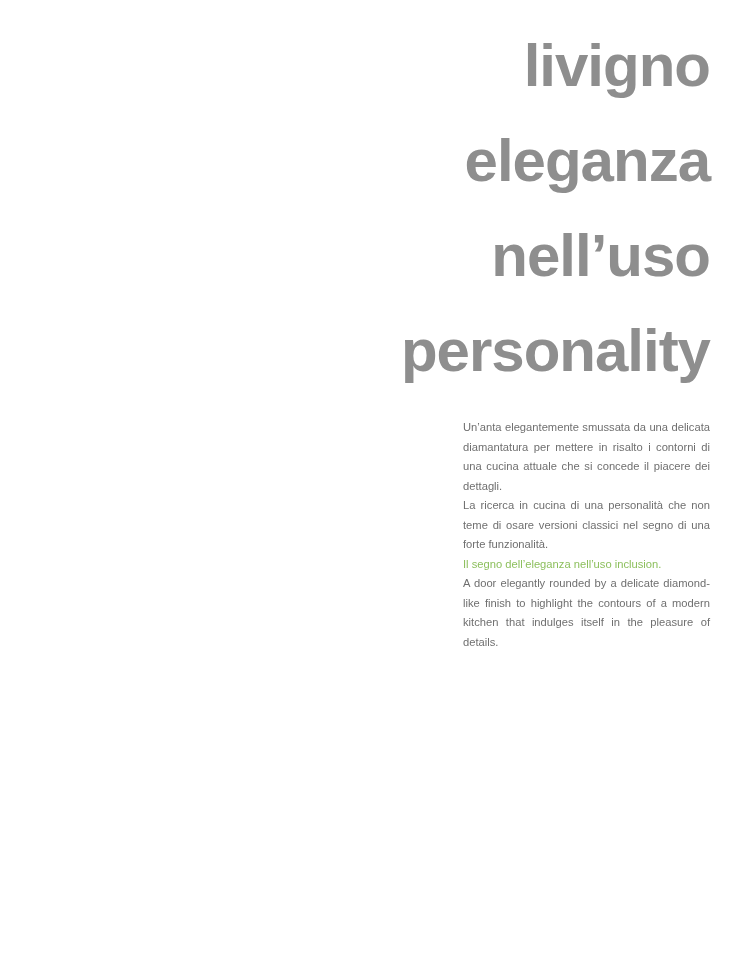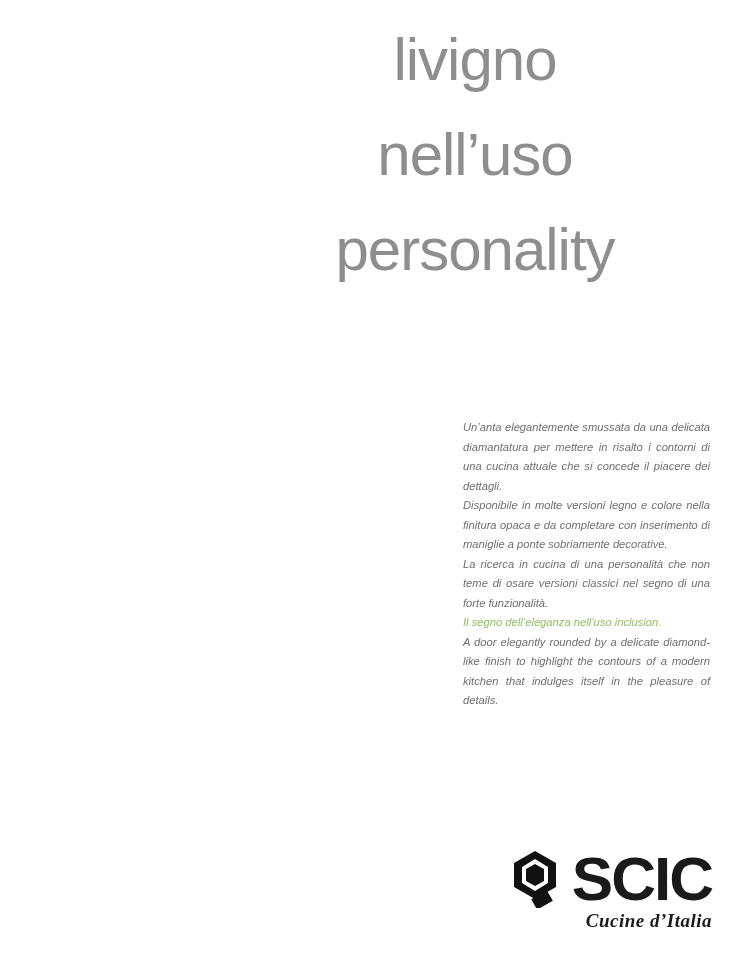--- a/index.html
+++ b/index.html
@@ -17,26 +17,26 @@
 
   .page {
     position: absolute;
     inset: 0;
     background: #ffffff;
   }
 
   
   .headline {
     position: absolute;
-    top: 12px;
+    top: 18px;
     right: 32px;
     width: 470px;
-    text-align: center;
+    text-align: right;
     color: #8e8e8e;
-    font-weight: 400;
+    font-weight: 700;
     letter-spacing: -1px;
   }
   .headline .line {
     display: block;
     font-size: 60px;
     line-height: 95px;
     white-space: nowrap;
   }
 
   
@@ -45,21 +45,20 @@
     top: 418px;
     right: 32px;
     width: 247px;
     text-align: justify;
     color: #6f6f6f;
     font-size: 11.2px;
     line-height: 19.5px;
   }
   .copy p {
     margin: 0;
-    font-style: italic;
   }
   .copy p.tag {
     color: #8cbf5c;
   }
   .copy p + p {
     margin-top: 0px;
   }
 
   
   .logo {
@@ -101,40 +100,26 @@
     text-align: right;
   }
 </style>
 </head>
 <body>
 
 <div class="page">
 
   <div class="headline">
     <span class="line">livigno</span>
+    <span class="line">eleganza</span>
     <span class="line">nell’uso</span>
     <span class="line">personality</span>
   </div>
 
   <div class="copy">
     <p>Un’anta elegantemente smussata da una delicata diamantatura per mettere in risalto i contorni di una cucina attuale che si concede il piacere dei dettagli.</p>
-    <p>Disponibile in molte versioni legno e colore nella finitura opaca e da completare con inserimento di maniglie a ponte sobriamente decorative.</p>
     <p>La ricerca in cucina di una personalità che non teme di osare versioni classici nel segno di una forte funzionalità.</p>
     <p class="tag">Il segno dell’eleganza nell’uso inclusion.</p>
     <p>A door elegantly rounded by a delicate diamond-like finish to highlight the contours of a modern kitchen that indulges itself in the pleasure of details.</p>
   </div>
 
-  <div class="logo">
-    <div class="logo-row">
-      <span class="logo-mark">
-        <svg width="58" height="58" viewBox="0 0 58 58" aria-hidden="true">
-          <polygon points="29,1 50,13 50,37 29,49 8,37 8,13" fill="#111111"></polygon>
-          <polygon points="29,9 42,17 42,33 29,41 16,33 16,17" fill="#ffffff"></polygon>
-          <polygon points="29,14 38,19 38,31 29,36 20,31 20,19" fill="#111111"></polygon>
-          <rect x="27" y="44" width="18" height="12" fill="#111111" transform="rotate(-30 36 50)"></rect>
-        </svg>
-      </span>
-      <span class="logo-word">SCIC</span>
-    </div>
-    <div class="logo-sub">Cucine d’Italia</div>
-  </div>
 
 </div>
 
 </body></html>

